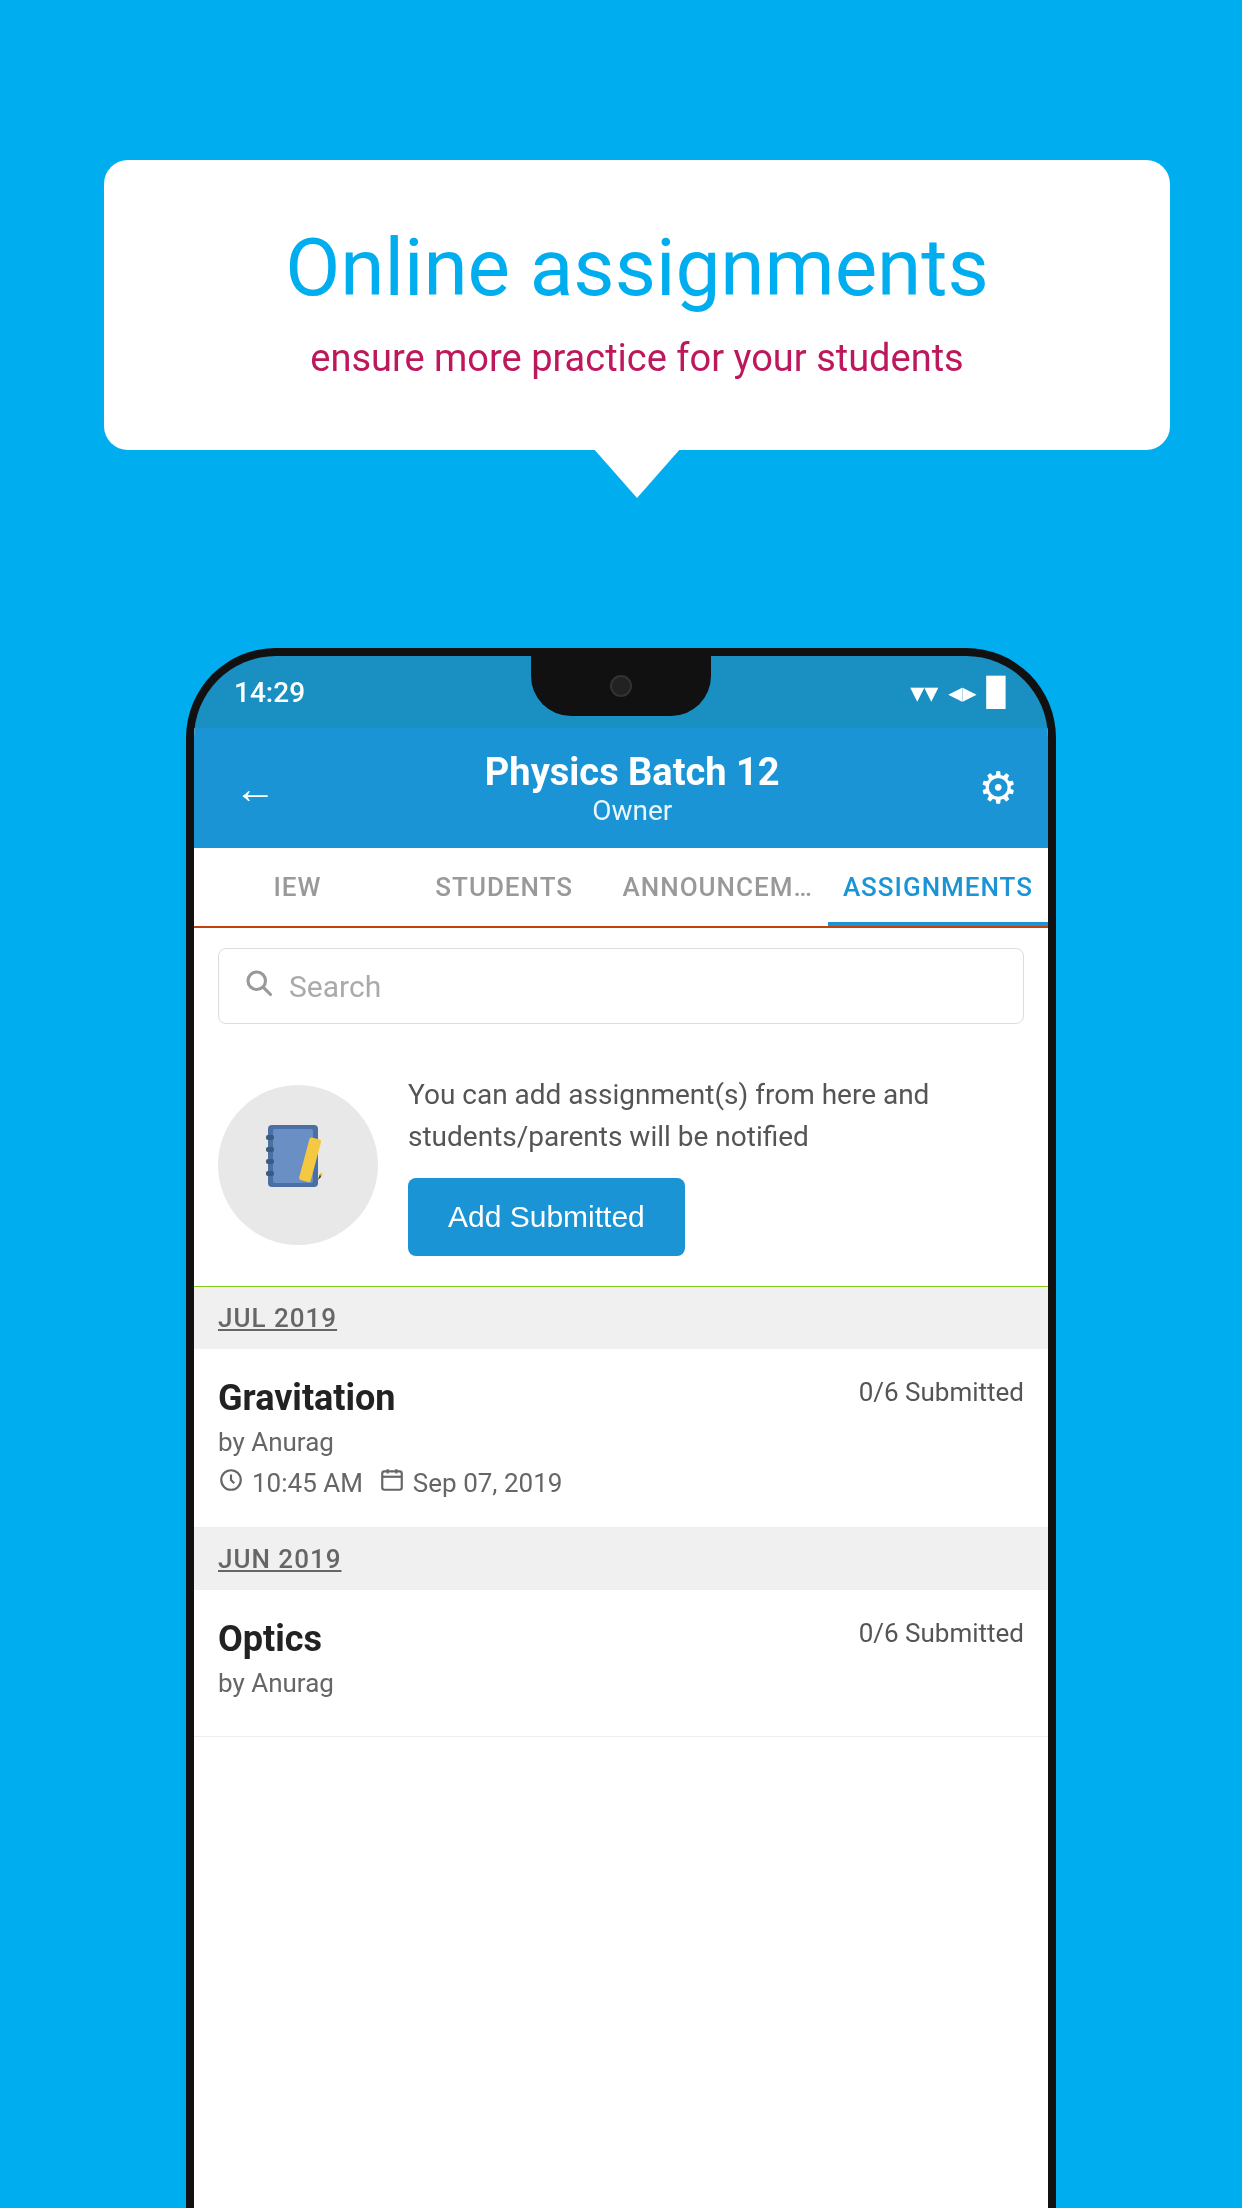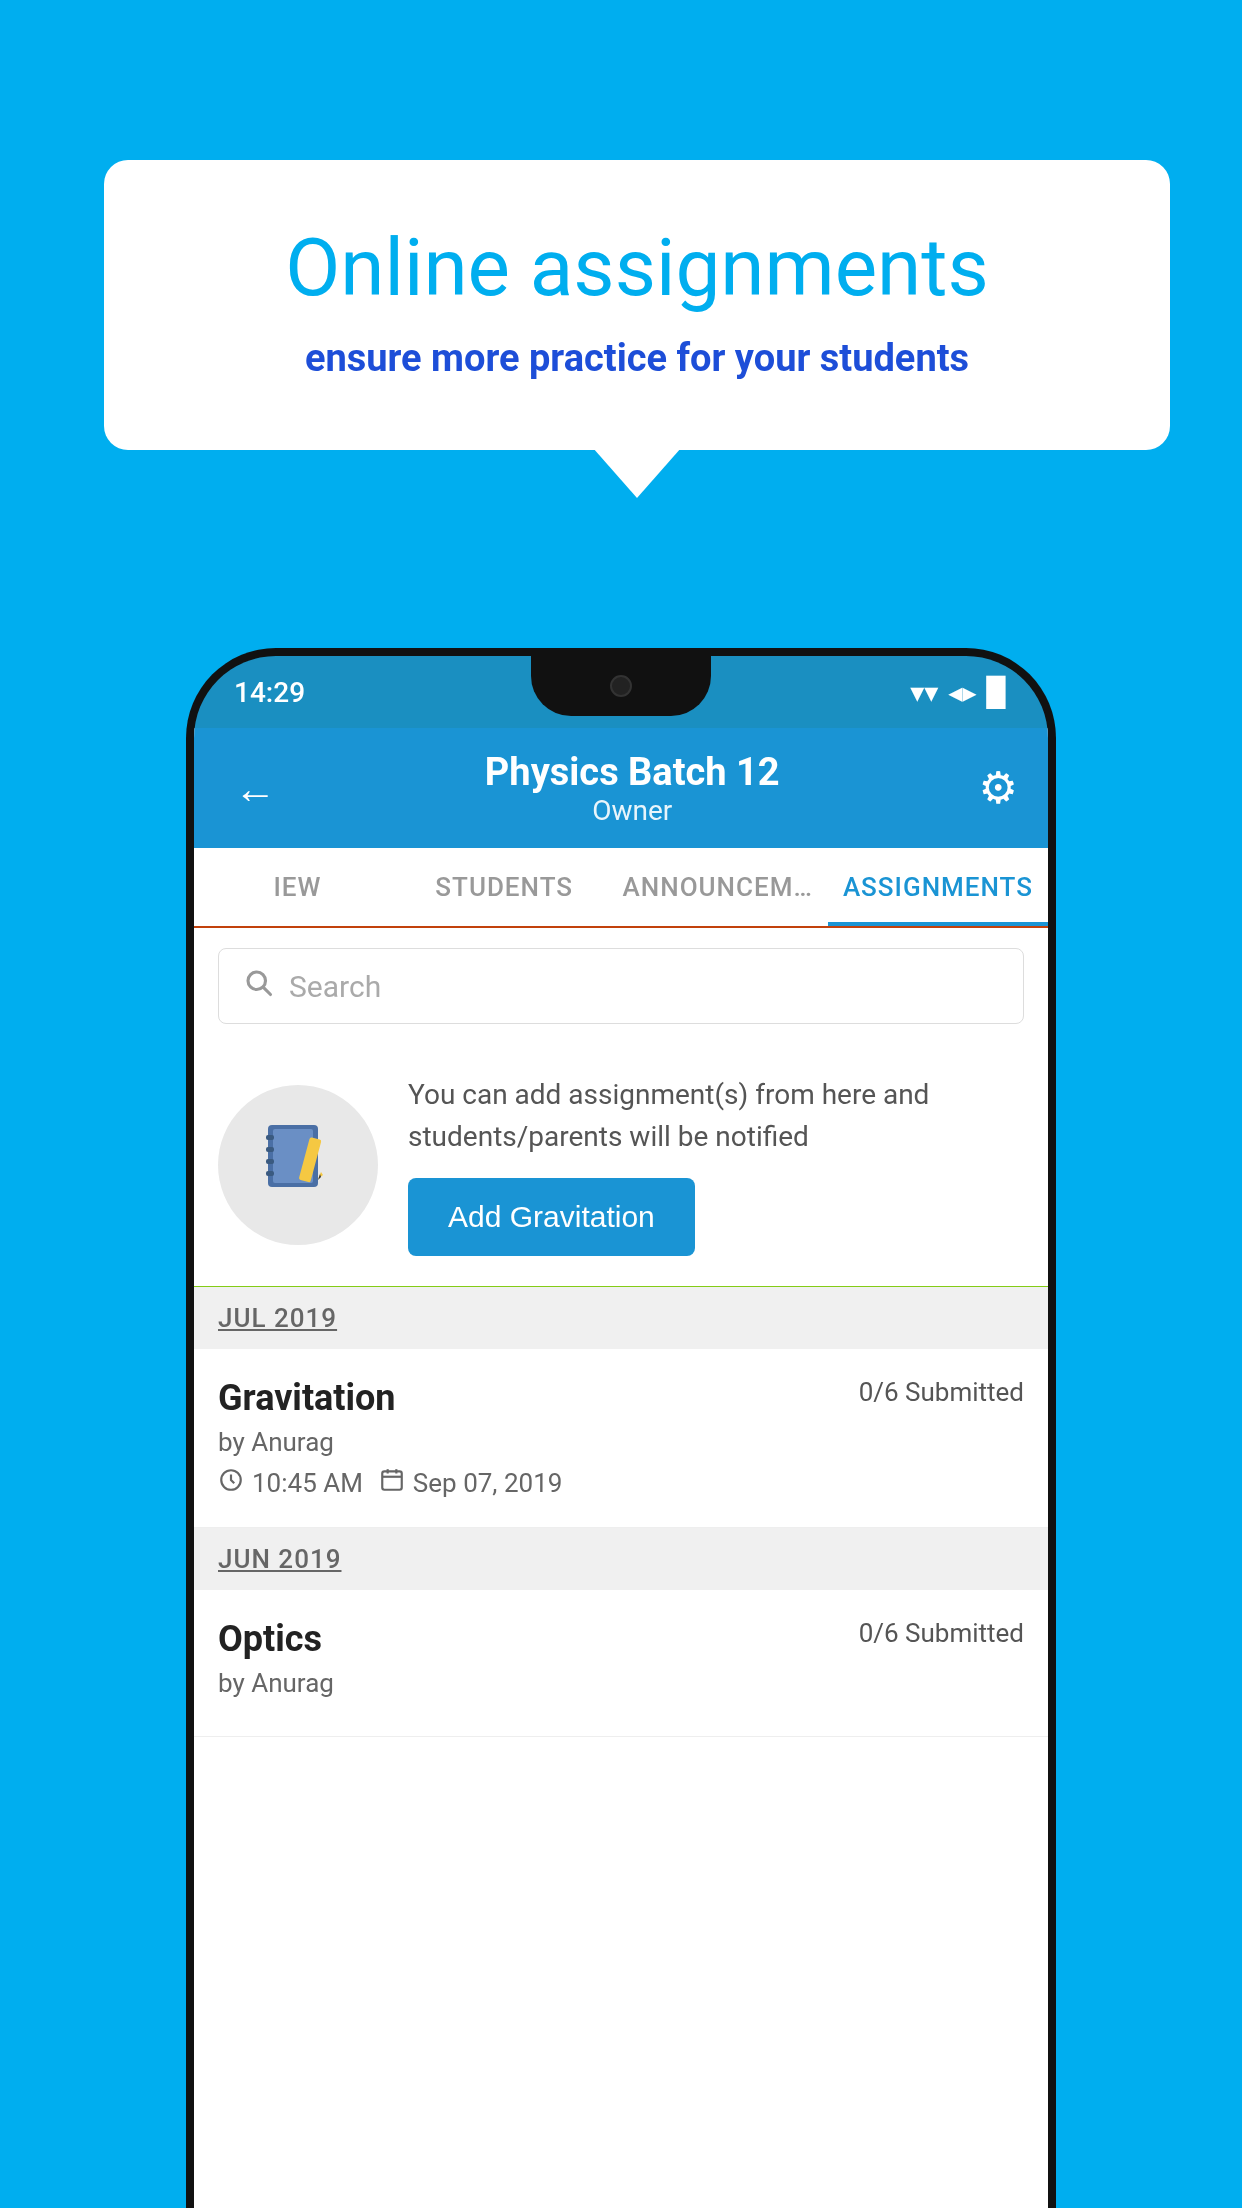--- a/index.html
+++ b/index.html
@@ -46,22 +46,22 @@
     .bubble-title {
       font-size: 80px;
       color: #00AEEF;
       font-weight: 400;
       line-height: 1.2;
       margin-bottom: 20px;
     }
 
     .bubble-subtitle {
       font-size: 38px;
-      color: #1d4ed8;
-      font-weight: 700;
+      color: #be185d;
+      font-weight: 400;
     }
 
     
     .phone-frame {
       position: absolute;
       bottom: 0;
       left: 50%;
       transform: translateX(-50%);
       width: 870px;
       height: 1560px;
@@ -443,21 +443,21 @@
                 <rect x="8" y="54" width="8" height="5" rx="2" fill="#3a5a80"></rect>
 
                 <rect x="52" y="20" width="12" height="44" rx="2" transform="rotate(15 52 20)" fill="#f5c842"></rect>
                 <polygon points="65,58 60,62 63,55" fill="#f5c842"></polygon>
                 <polygon points="63,60 60,63 62,57" fill="#333"></polygon>
               </svg>
             </span>
           </div>
           <div class="info-text-area">
             <div class="info-text">You can add assignment(s) from here and students/parents will be notified</div>
-            <button class="add-assignment-btn">Add Gravitation</button>
+            <button class="add-assignment-btn">Add Submitted</button>
           </div>
         </div>
 
         <div class="section-header">JUL 2019</div>
 
         <div class="assignment-item">
           <div class="assignment-top">
             <span class="assignment-title">Gravitation</span>
             <span class="assignment-submitted">0/6 Submitted</span>
           </div>

